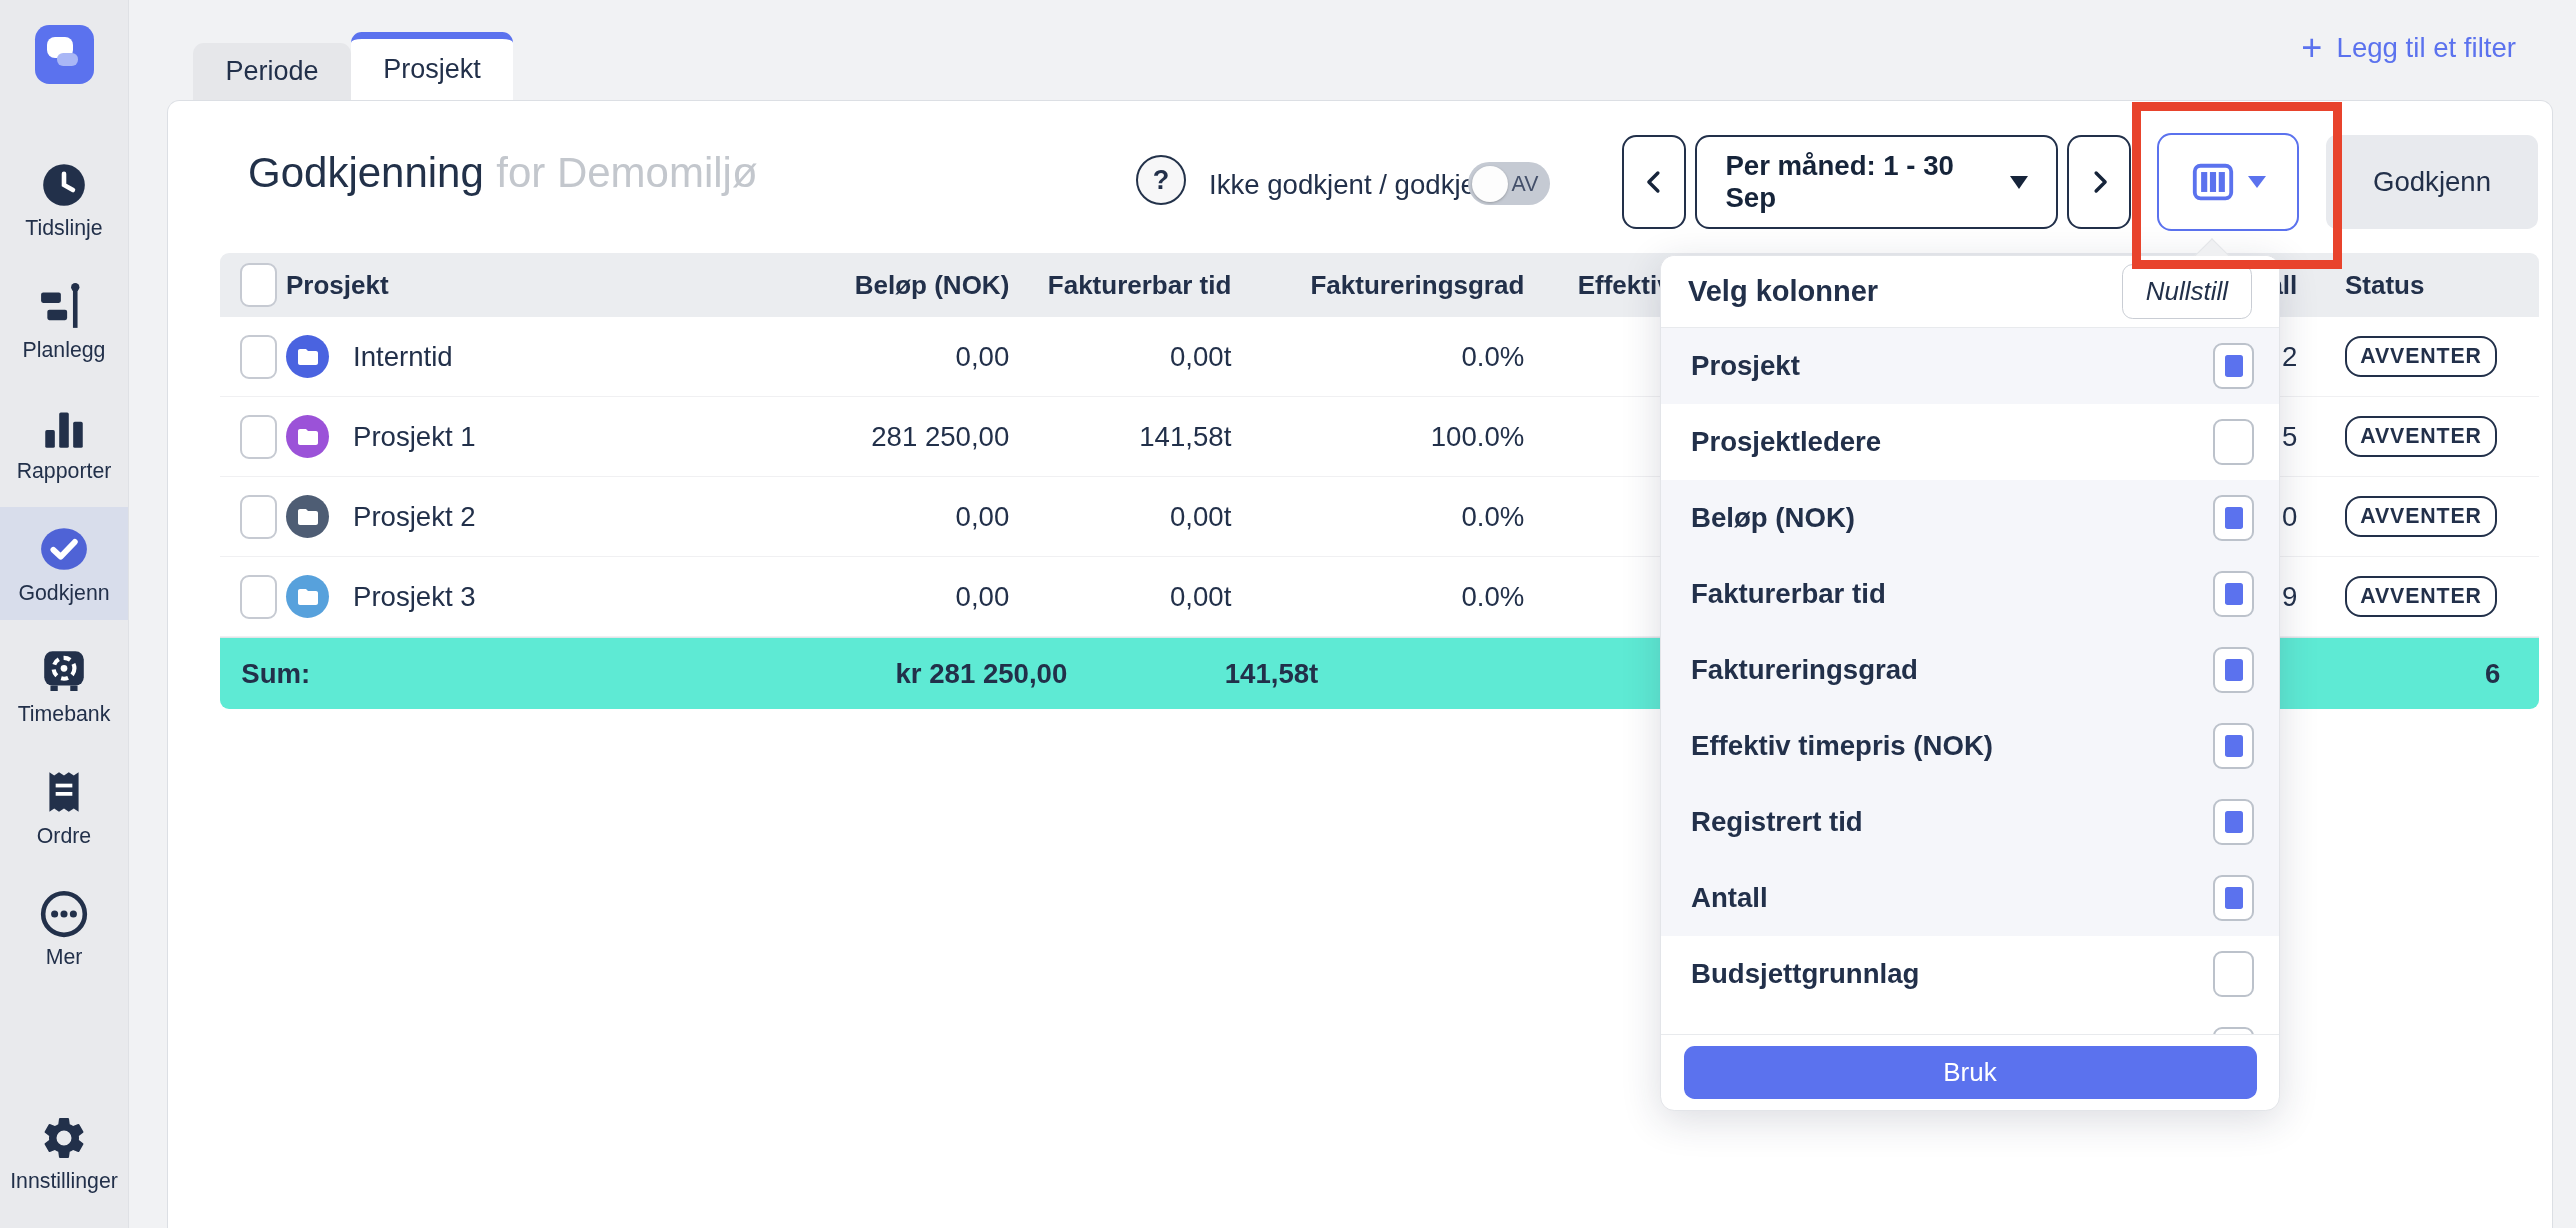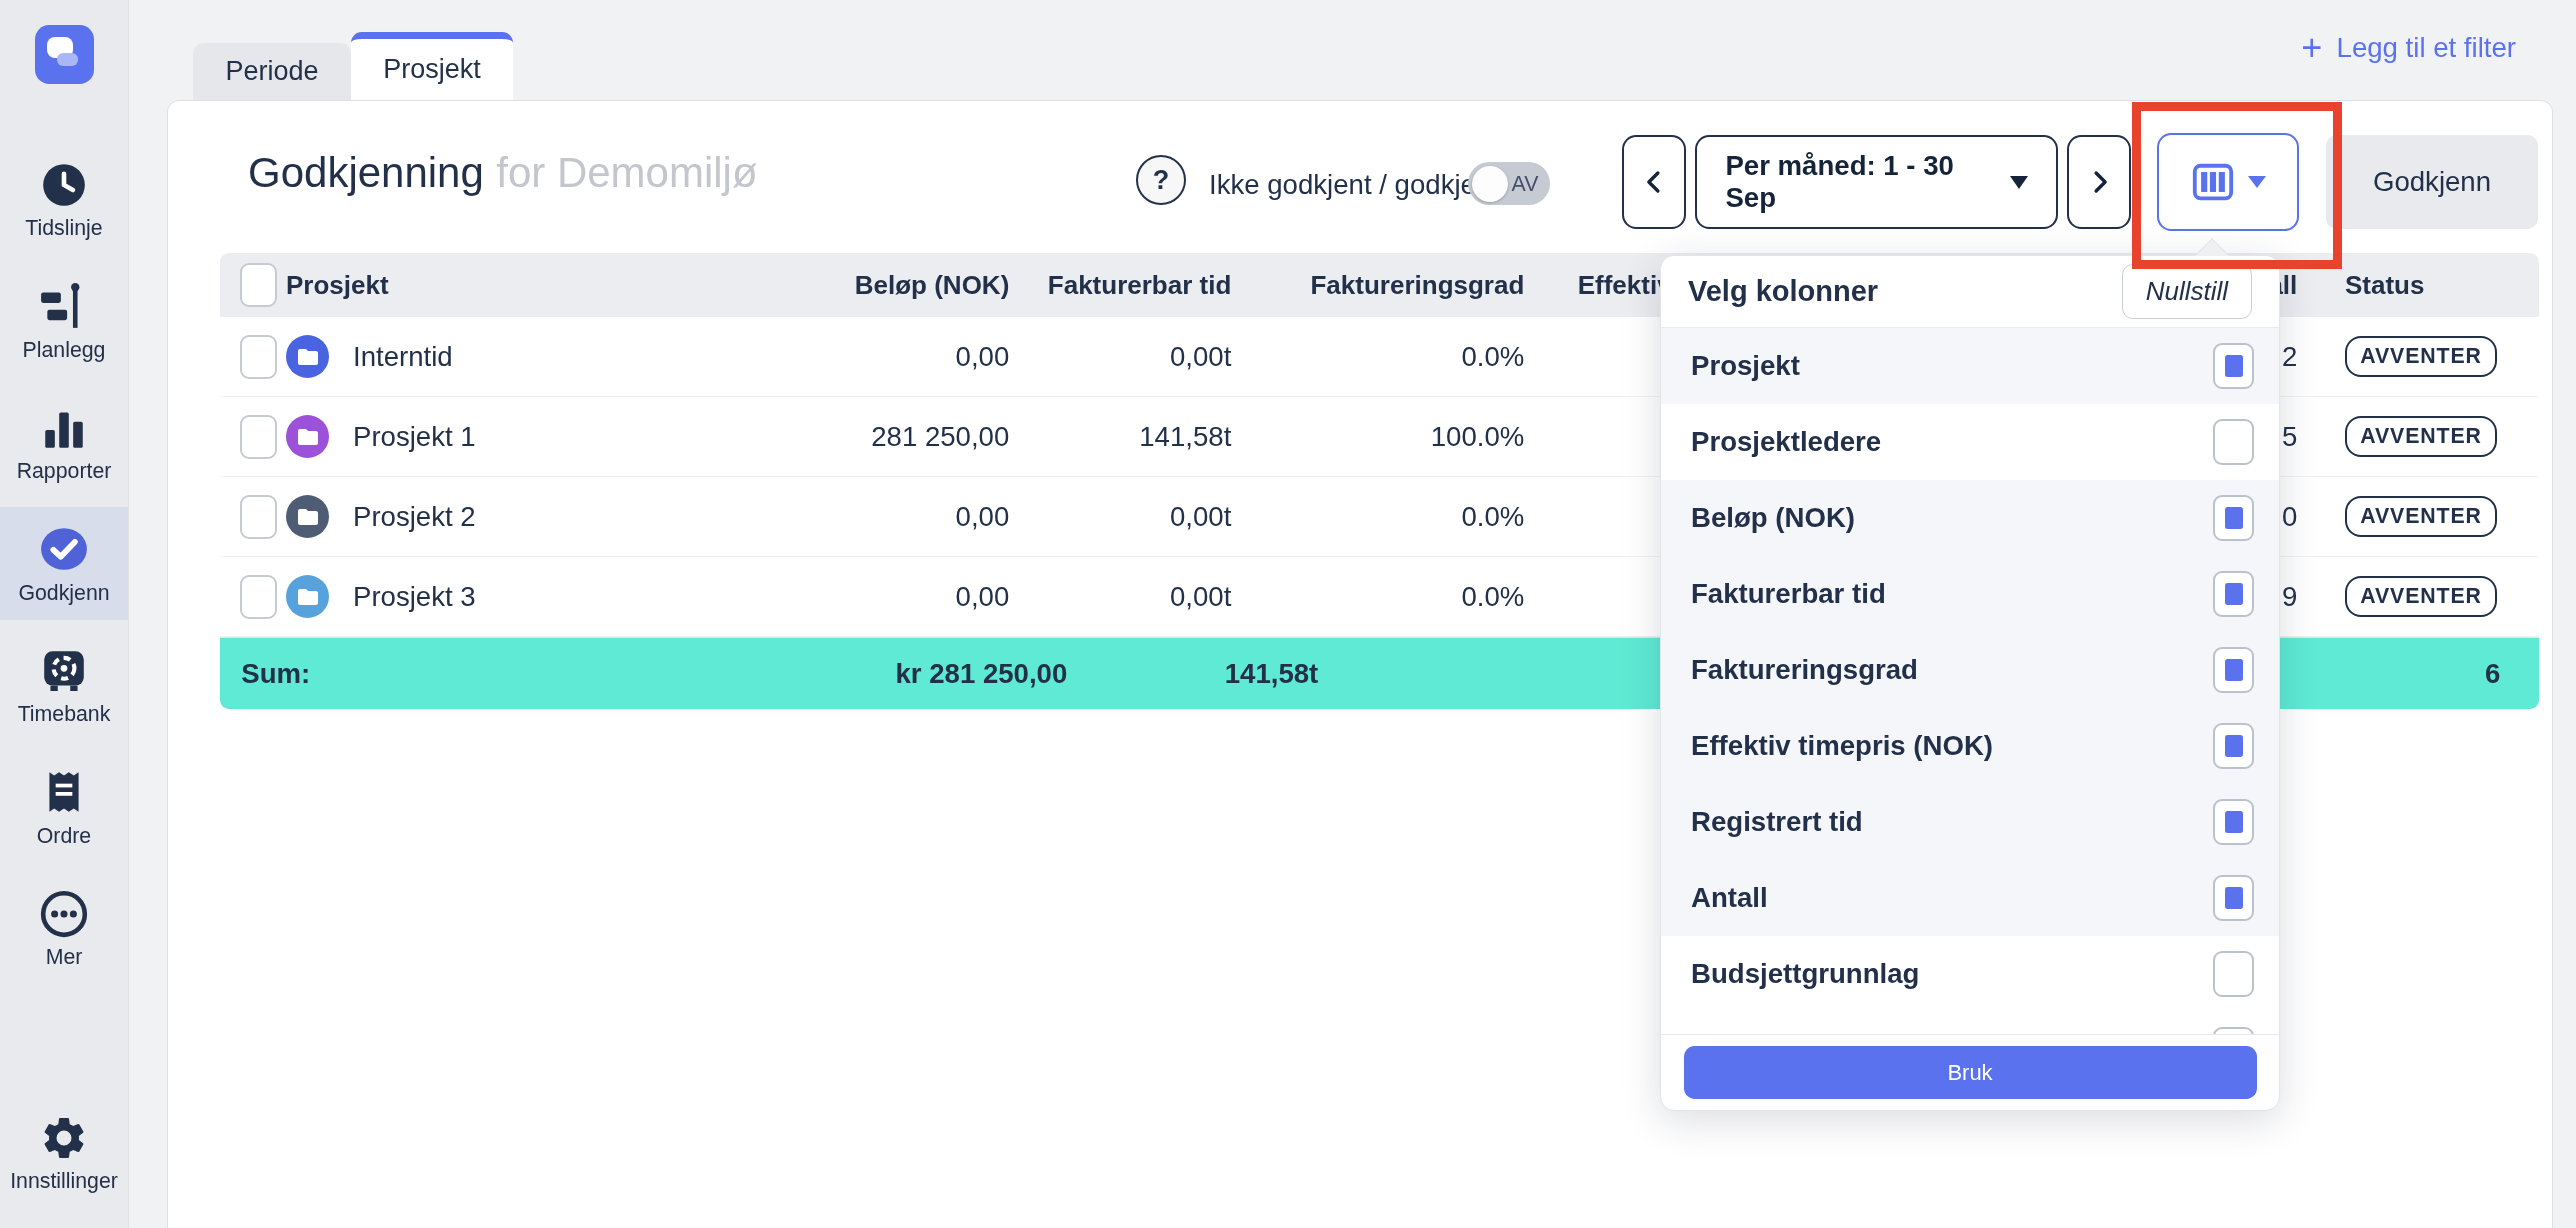--- a/index.html
+++ b/index.html
@@ -82,21 +82,21 @@
   .p-title{font-size:29px;font-weight:800;color:#22304a;}
   .reset-btn{border:1.8px solid #c9cdd4;border-radius:10.7px;padding:10.7px 23px;font-size:26px;color:#22304a;background:#fff;cursor:pointer;font-style:italic;}
   .p-list{height:706px;overflow:hidden;}
   .p-item{height:76px;display:flex;align-items:center;justify-content:space-between;
           padding:0 25px 0 30px;font-size:27.6px;font-weight:600;color:#22304a;cursor:pointer;}
   .p-item.checked{background:#f5f6fa;}
   .p-cbx{width:41px;height:46px;border:2.2px solid #bcc2cb;border-radius:9px;background:#fff;
          display:flex;align-items:center;justify-content:center;box-sizing:border-box;flex:none;cursor:pointer;}
   .p-cbx .fill{width:18px;height:21.3px;background:#5b72ee;border-radius:2.7px;}
   .p-footer{height:75px;display:flex;align-items:center;justify-content:center;border-top:1.8px solid #e8eaed;}
-  .apply-btn{width:573px;height:53px;background:#5b72ee;color:#fff;border:none;border-radius:10.7px;font-size:22px;
+  .apply-btn{width:573px;height:53px;background:#5b72ee;color:#fff;border:none;border-radius:10.7px;font-size:26px;
              font-family:"Liberation Sans",sans-serif;cursor:pointer;}
 </style>
 </head>
 <body>
 
 <div class="screen">
 
   <div class="sidebar">
     <div class="logo">
       <div class="l1"></div>

